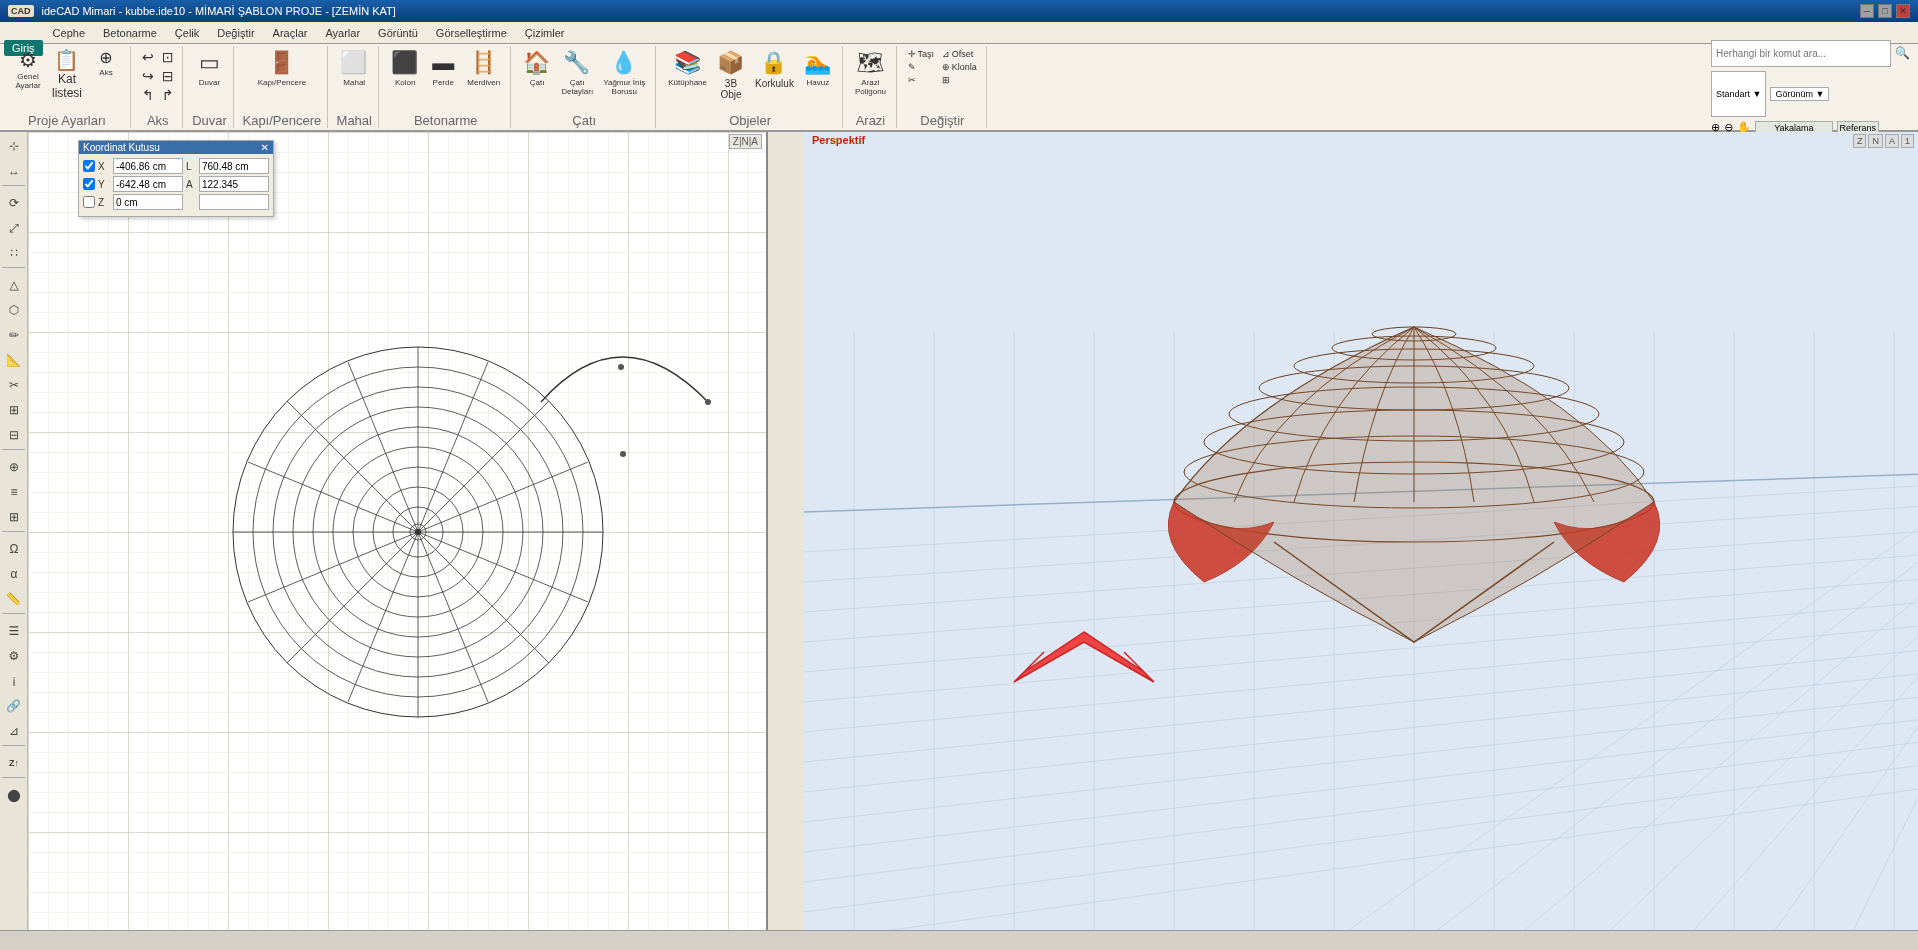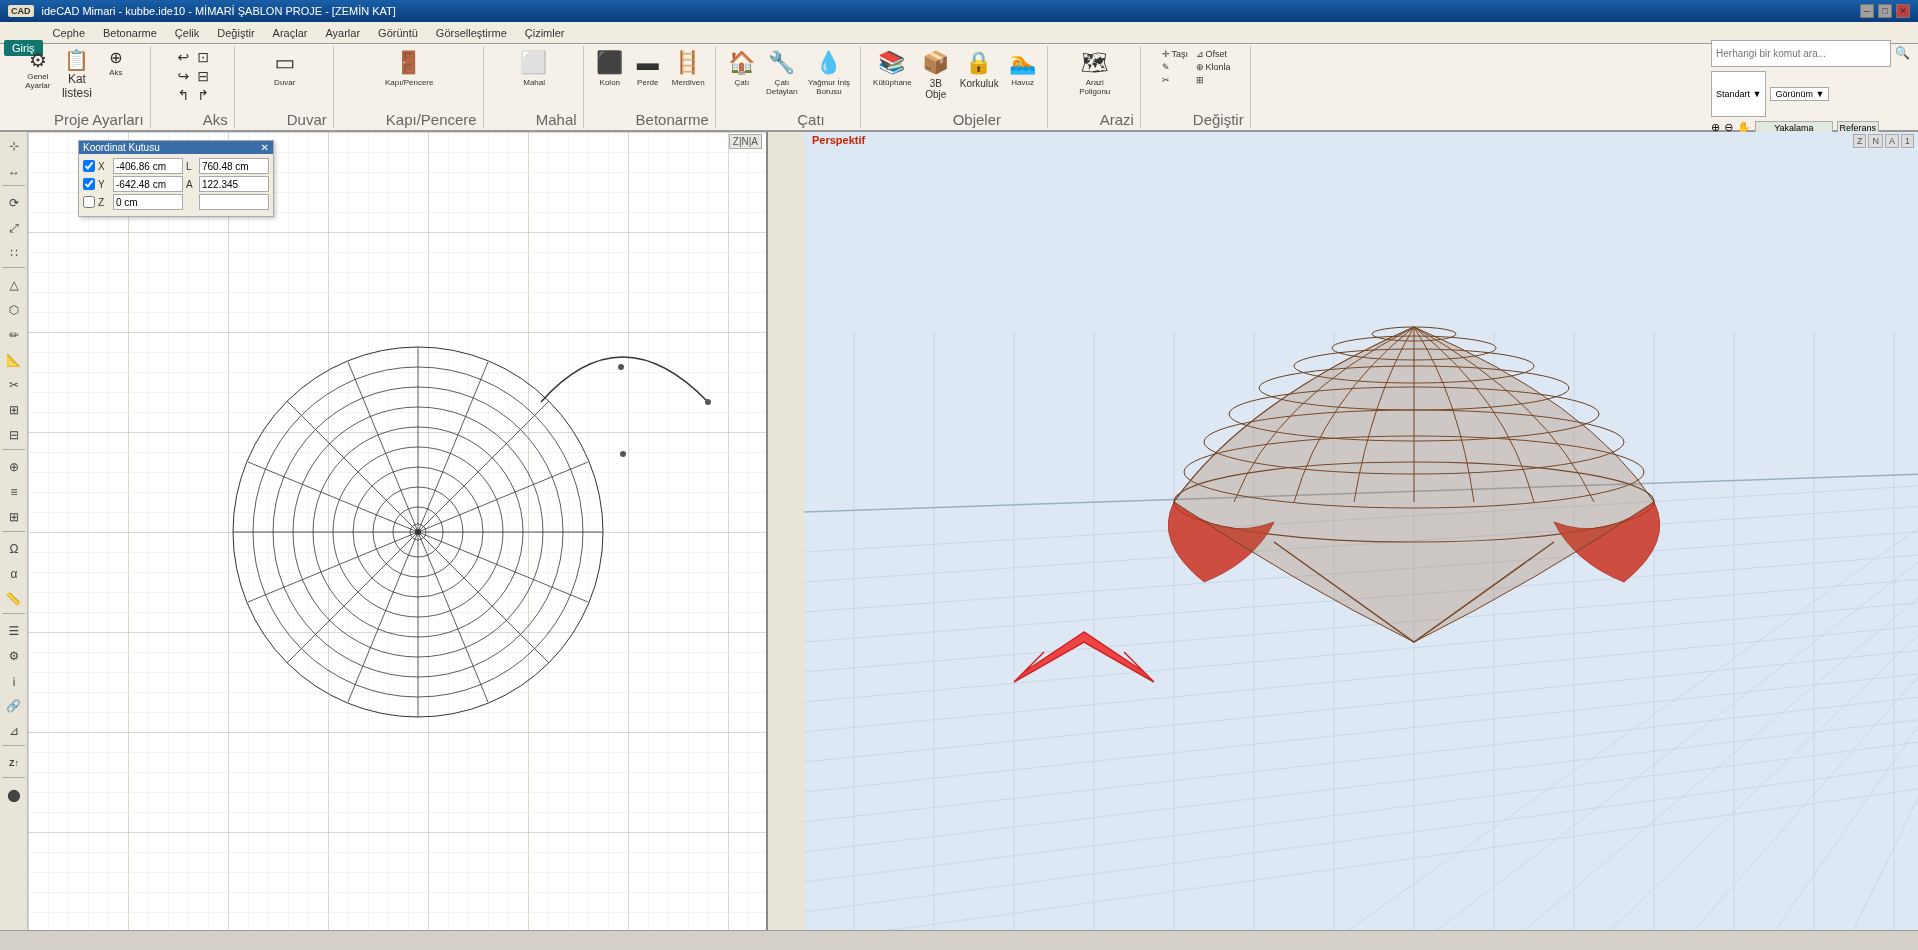--- a/index.html
+++ b/index.html
@@ -35,21 +35,21 @@
       display: flex; align-items: stretch; padding: 2px 4px; gap: 2px;
     }
     .ribbon-group {
       display: flex; flex-direction: column; align-items: center;
       border-right: 1px solid #c8c4b8; padding: 0 6px; min-width: fit-content;
     }
     .ribbon-group-content {
       display: flex; align-items: flex-start; gap: 2px; flex: 1; padding-top: 2px;
     }
     .ribbon-group-label {
-      font-size: 15px; color: #666; margin-top: 2px; text-align: right; margin-left: 44px;
+      font-size: 13px; color: #666; margin-top: 2px; text-align: right;
     }
     .ribbon-btn {
       display: flex; flex-direction: column; align-items: center; justify-content: center;
       padding: 2px 4px; cursor: pointer; border-radius: 2px; min-width: 36px;
       gap: 2px; color: #333; font-size: 9px; text-align: center;
     }
     .ribbon-btn .icon { font-size: 20px; line-height: 1; }
     .ribbon-btn-sm {
       display: flex; flex-direction: row; align-items: center;
       padding: 1px 3px; cursor: pointer; border-radius: 2px;

